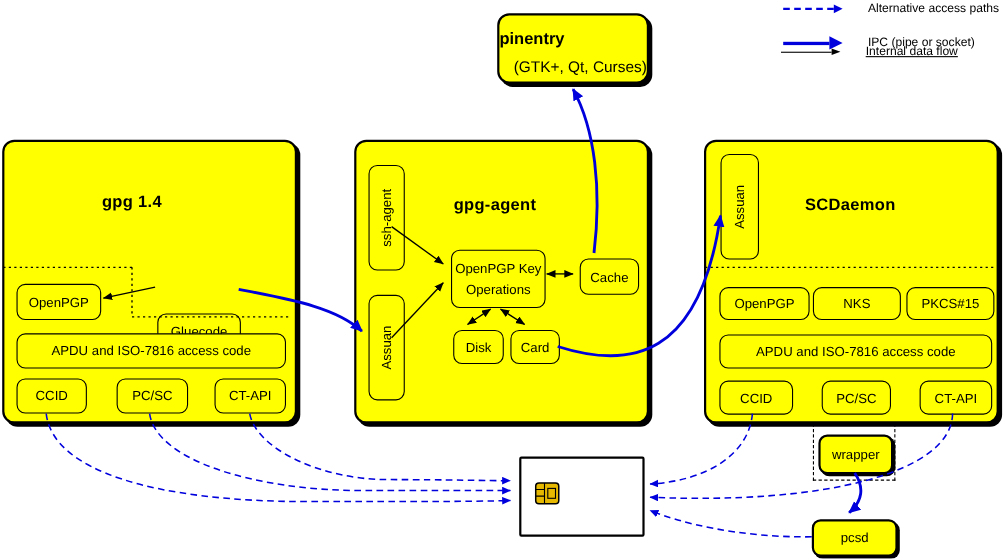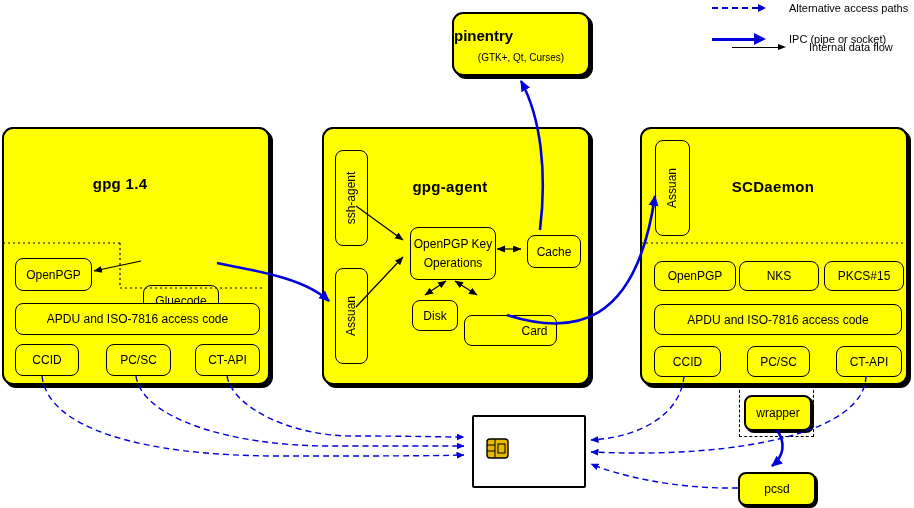--- a/index.html
+++ b/index.html
@@ -19,21 +19,21 @@
   .node{
     position:absolute;background:#ffff00;border:1.5px solid #000;border-radius:8px;
     display:flex;align-items:center;justify-content:center;
     font-size:12px;white-space:nowrap;
   }
   .vnode .vtext{transform:rotate(-90deg);white-space:nowrap;font-size:12px;}
   .pko{flex-direction:column;line-height:19px;}
   
   .shadowed{box-shadow:2px 2px 0 #000;border-width:2px;align-items:center;}
   .pinentry-title{font-weight:bold;font-size:15px;position:absolute;width:100%;top:13px;}
-  .pinentry-sub{font-size:10px;position:absolute;width:100%;text-align:center;top:38px;}
+  .pinentry-sub{font-size:14px;position:absolute;width:100%;text-align:right;top:38px;}
   
   .smartcard{
     position:absolute;left:472px;top:415px;width:110px;height:69px;background:#fff;
     border:2px solid #000;border-radius:2px;
   }
   .chip{position:absolute;left:12px;top:21px;}
   
   .wrapper-dashed{
     position:absolute;left:739px;top:385px;width:73px;height:51px;
     border:1.6px dashed #000;border-top:none;
@@ -64,21 +64,21 @@
       </span>
     <span class="leg-label">Alternative access paths</span>
   </div>
   <div class="leg-row" style="left:710px;top:32px;text-align:center;">
     <span class="leg-icon">
         <span class="leg-line-ipc"></span>
         <span class="tri tri-blue-lg"></span>
       </span>
     <span class="leg-label">IPC (pipe or socket)</span>
   </div>
-  <div class="leg-row" style="left:730px;top:40px;">
+  <div class="leg-row" style="left:708px;top:40px;text-decoration:underline;">
     <span class="leg-icon">
         <span class="leg-line-int"></span>
         <span class="tri tri-black"></span>
       </span>
     <span class="leg-label">Internal data flow</span>
   </div>
 
   <div class="bigbox" style="left:452px;top:12px;width:134px;height:60px;">
     <div class="pinentry-title">pinentry</div>
     <div class="pinentry-sub">(GTK+, Qt, Curses)</div>
@@ -117,21 +117,21 @@
     <div class="node pko" style="left:86px;top:98px;width:84px;height:51px;">
       <span>OpenPGP Key</span>
       <span>Operations</span>
     </div>
     <div class="node" style="left:203px;top:106px;width:52px;height:31px;">
         <span>Cache</span>
       </div>
     <div class="node" style="left:88px;top:171px;width:44px;height:29px;">
         <span>Disk</span>
       </div>
-    <div class="node" style="left:140px;top:186px;width:43px;height:29px;padding-left:48px;">
+    <div class="node" style="left:140px;top:171px;width:43px;height:29px;">
         <span>Card</span>
       </div>
   </div>
 
   <div class="bigbox" style="left:640px;top:127px;width:264px;height:254px;">
     <div class="bigtitle" style="left:0;top:49px;width:262px;">SCDaemon</div>
     <div class="node vnode" style="left:13px;top:11px;width:33px;height:94px;">
         <span class="vtext">Assuan</span>
       </div>
     <div class="node" style="left:12px;top:132px;width:80px;height:28px;">

